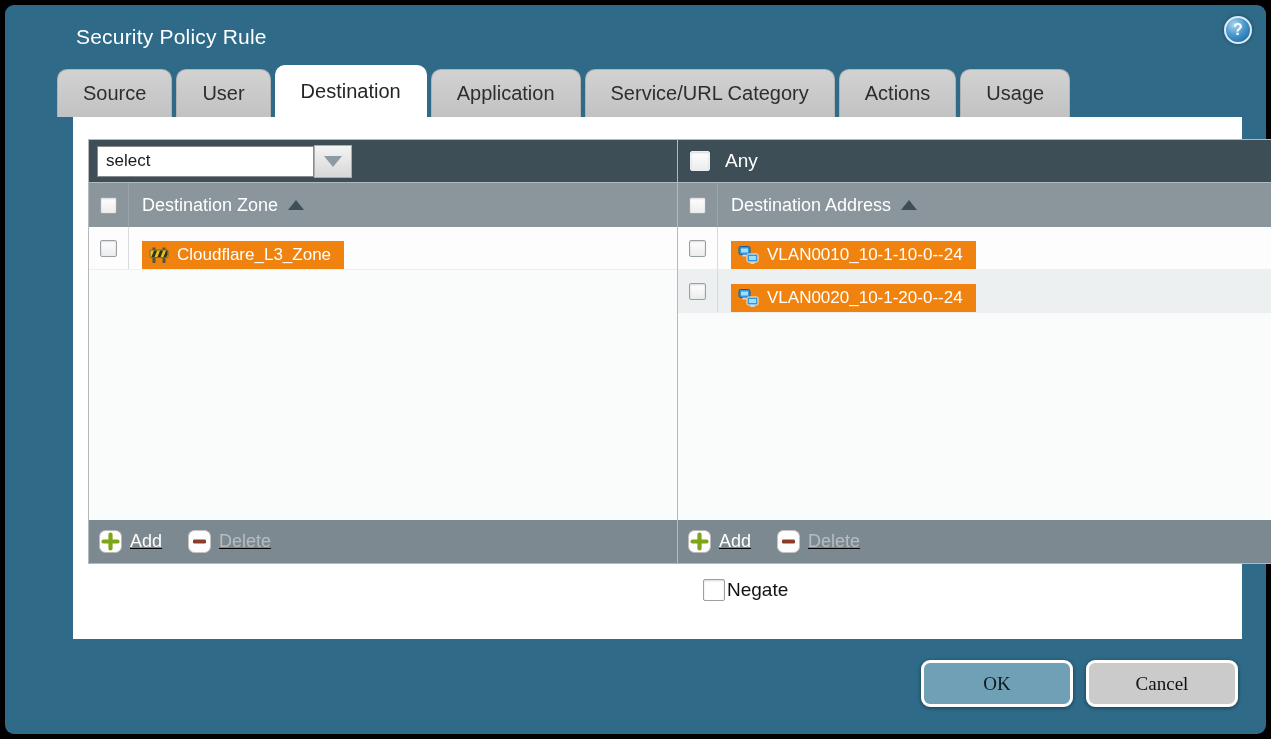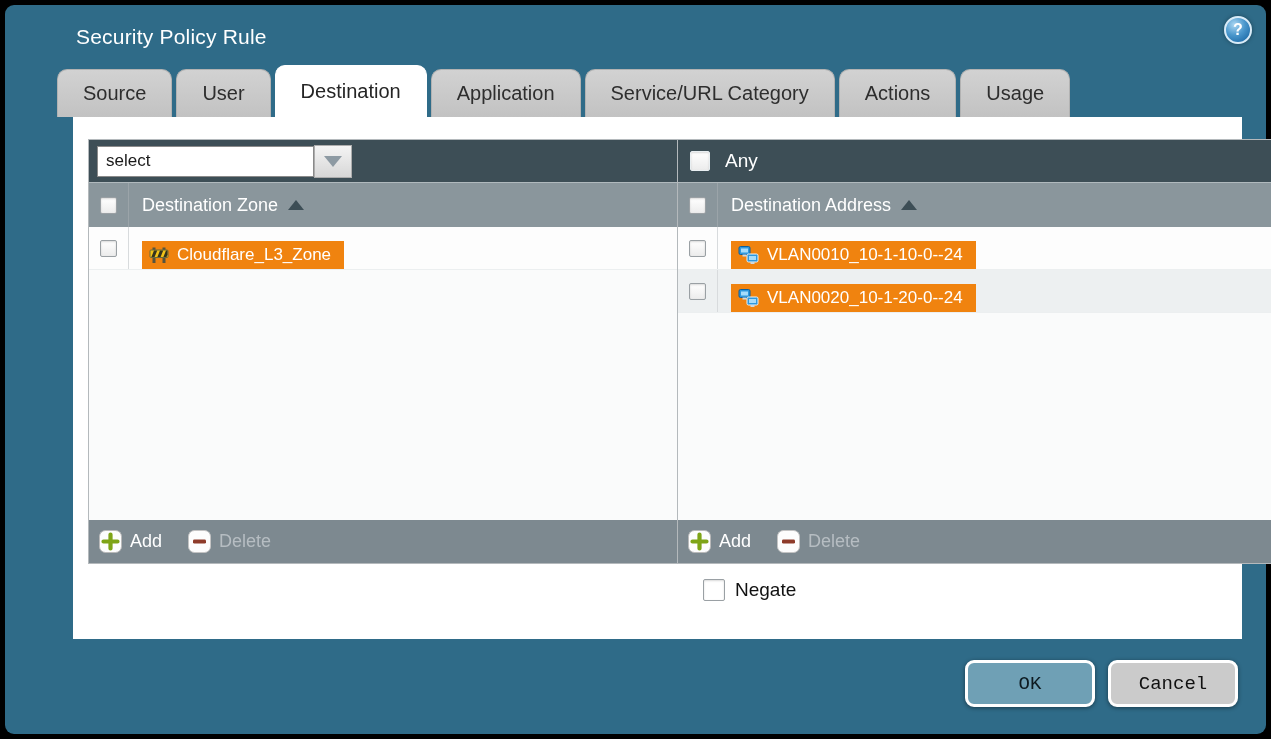--- a/index.html
+++ b/index.html
@@ -154,36 +154,37 @@
     font-size:17px;
     cursor:pointer;
     white-space:nowrap;
   }
   .panel-footer {
     height:43px; flex:0 0 43px;
     background:#7D8990;
     display:flex; align-items:center;
     gap:26px;
     padding-left:10px;
+    text-decoration:underline;
   }
   .panel-btn { display:flex; align-items:center; gap:8px; color:#fff; font-size:18px; cursor:pointer; }
   .panel-btn.disabled { color:#b6bdc2; cursor:default; }
   .negate-wrap {
     position:absolute; left:630px; top:462px;
-    display:flex; align-items:flex-end; gap:10px;
+    display:flex; align-items:flex-end; gap:2px;
     font-size:19px; color:#111;
   }
   
   .dlg-footer { height:95px; position:relative; }
   .dlg-buttons { position:absolute; top:21px; right:28px; display:flex; gap:13px; }
   .btn {
-    width:130px; height:47px;
+    width:152px; height:47px;
     border:3px solid #fff;
     border-radius:9px;
-    font-family:Liberation Mono, monospace;
+    font-family:Liberation Serif, serif;
     font-size:19px;
     color:#0d1a20;
     box-shadow:0 1px 4px rgba(0,0,0,.45);
     cursor:pointer;
   }
   .btn.ok     { background:#6FA0B5; }
   .btn.cancel { background:#CBCBCB; color:#111; }
 </style>
 </head>
 <body>

